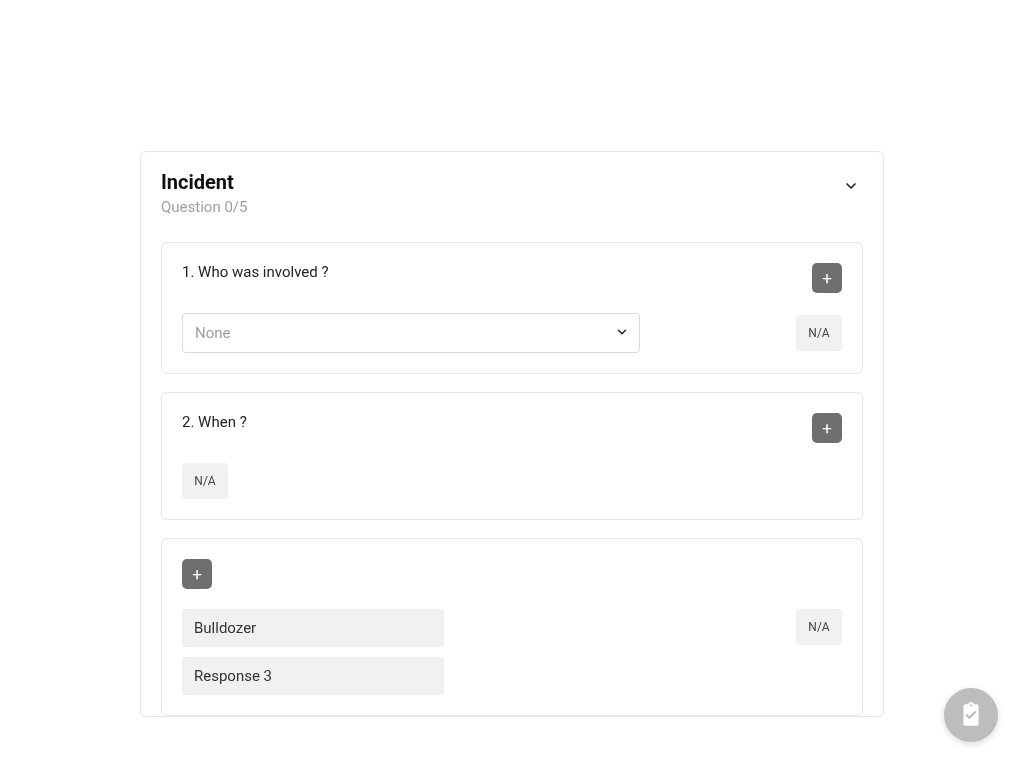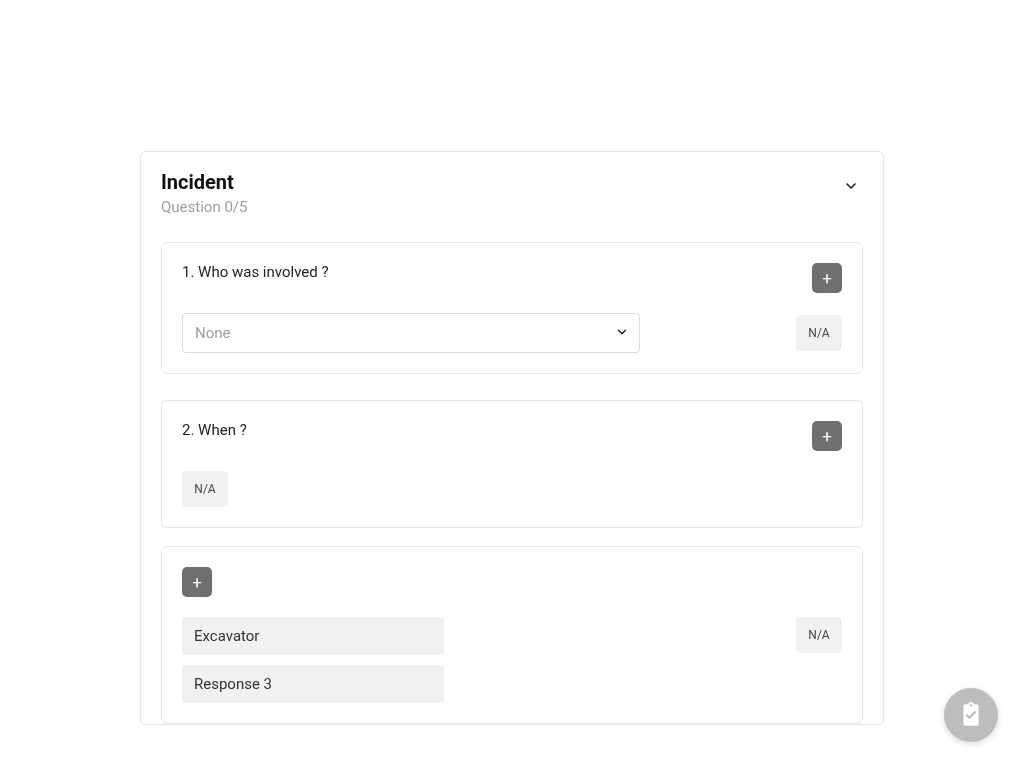--- a/index.html
+++ b/index.html
@@ -188,21 +188,21 @@
             <polyline points="6 9 12 15 18 9"></polyline>
           </svg>
         </span>
       </div>
       <div class="na-btn">
         <span>N/A</span>
       </div>
     </div>
   </div>
 
-  <div class="question-card" style="margin-top:26px;">
+  <div class="question-card" style="margin-top:18px;">
     <div class="question-row">
       <div class="question-label">2. When ?</div>
       <div class="add-btn">
         <span>+</span>
       </div>
     </div>
     <div class="input-row">
       <div class="na-btn">
         <span>N/A</span>
       </div>
@@ -211,21 +211,21 @@
 
   <div class="question-card" style="margin-top:18px;">
     <div class="question-row">
       <div class="add-btn">
         <span>+</span>
       </div>
     </div>
     <div class="options-row">
       <div class="options-col">
         <div class="option-item">
-          <span>Excavator</span>
+          <span>Bulldozer</span>
         </div>
         <div class="option-item">
           <span>Response 3</span>
         </div>
       </div>
       <div class="na-btn">
         <span>N/A</span>
       </div>
     </div>
   </div>

